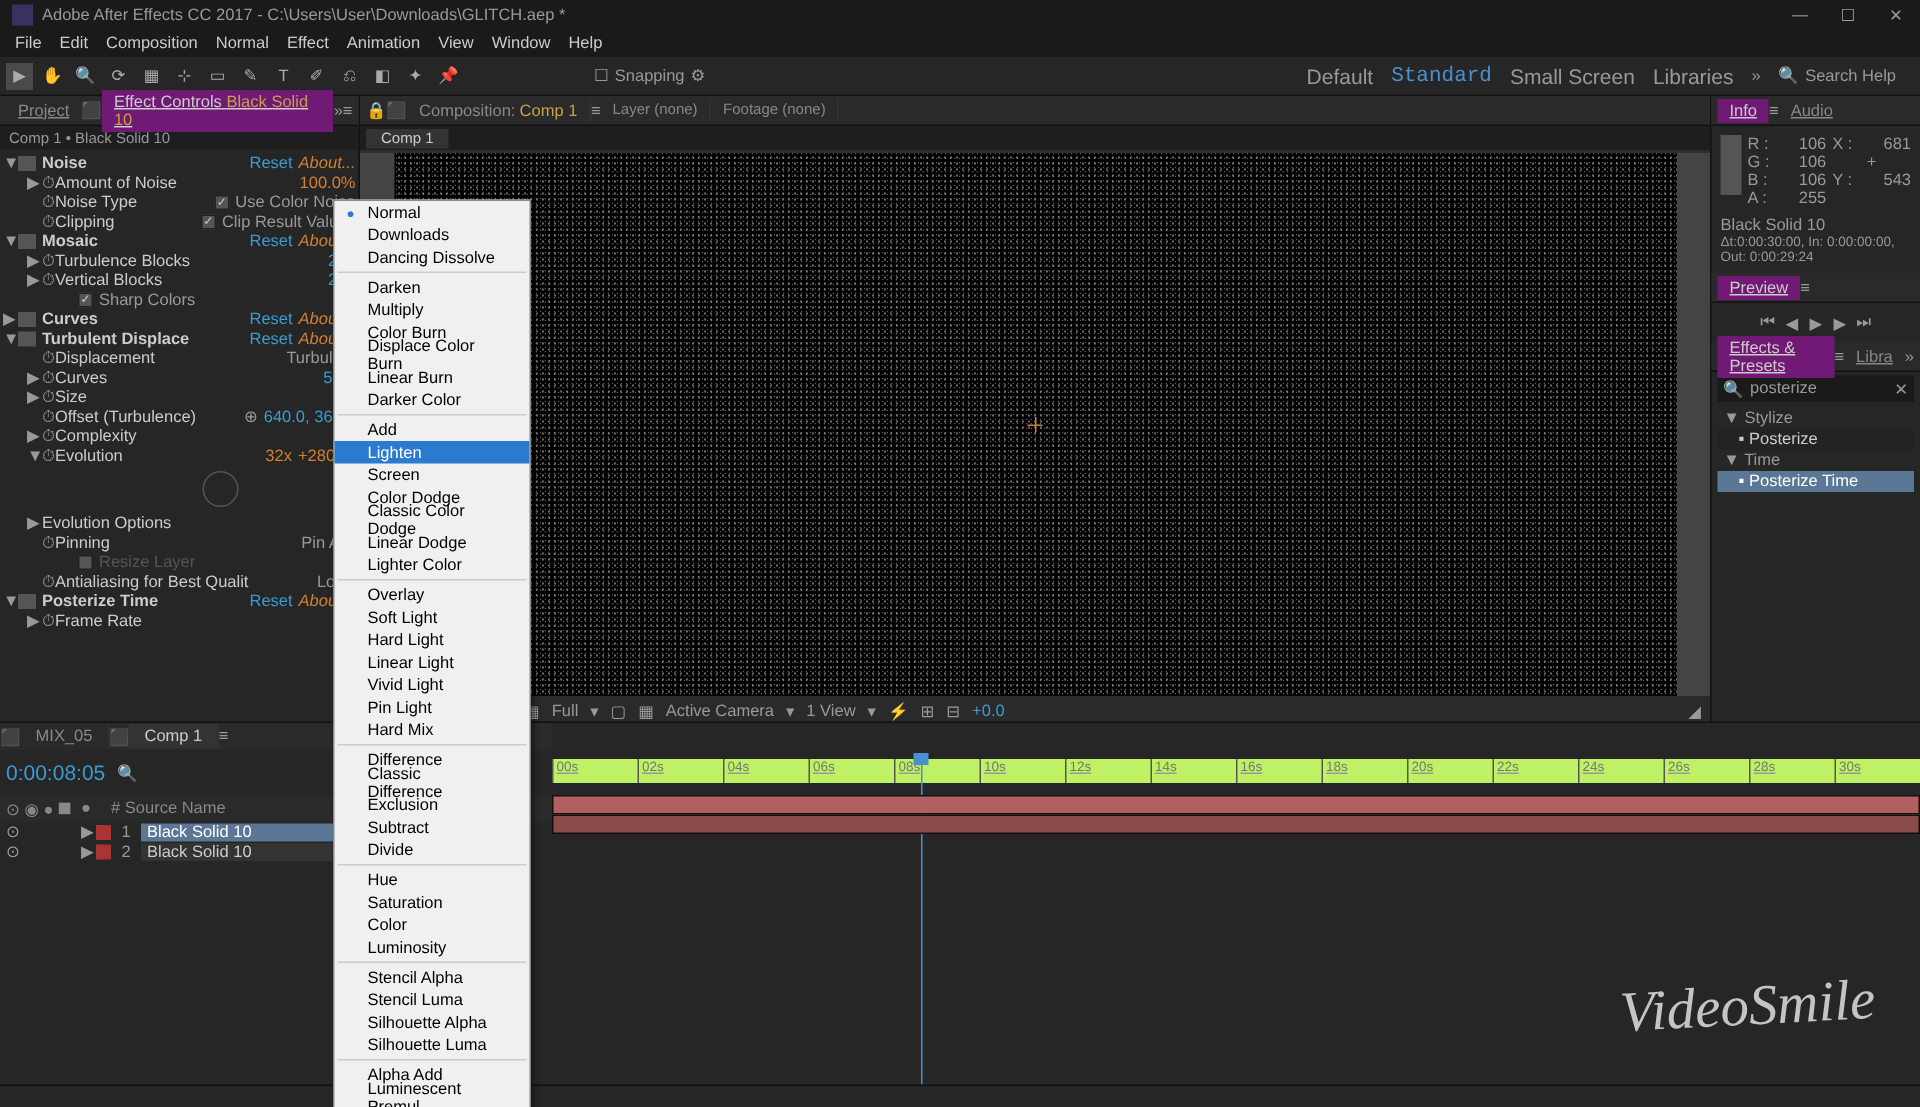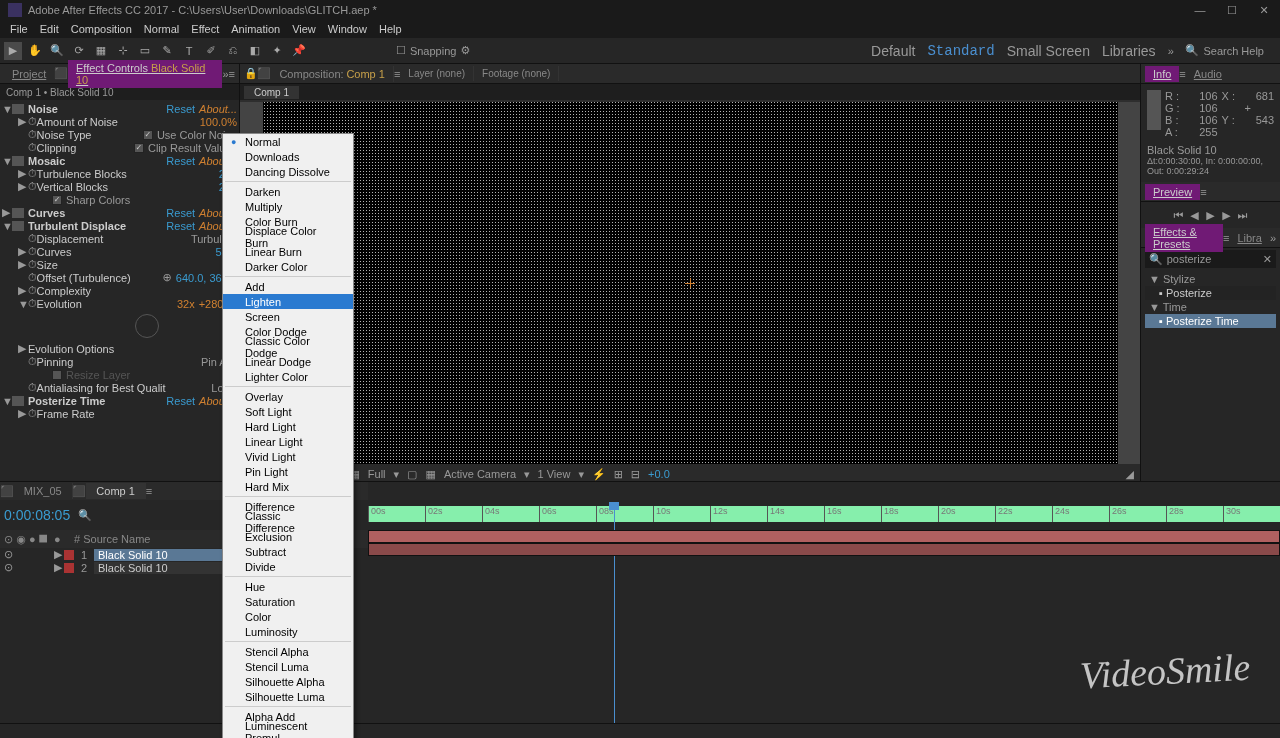--- a/index.html
+++ b/index.html
@@ -101,21 +101,21 @@
 .tl-colhdr .col4 { width: 60px; }
 .layer-row { height: 13px; display: flex; align-items: center; font-size: 10px; padding: 0 4px; }
 .layer-row .eye { width: 50px; display:flex; gap:4px; }
 .layer-row .color { width: 10px; height: 10px; background: #a33; }
 .layer-row .num { width: 20px; color: #999; text-align: center; }
 .layer-row .name { flex: 1; background: #333; padding: 0 4px; color: #ccc; }
 .layer-row .name.sel { background: #5a7895; color:#fff; }
 .layer-row .mode { width: 60px; color: #999; }
 
 .timeline-ruler { height: 48px; background: #262626; position: relative; }
-.ruler-ticks { position:absolute; top:24px; left:0; right:0; height:16px; background:#86efac; display:flex; align-items:flex-end; }
+.ruler-ticks { position:absolute; top:24px; left:0; right:0; height:16px; background:#bef264; display:flex; align-items:flex-end;text-decoration:underline; }
 .tick { flex: 1; border-left: 1px solid #555; font-size: 9px; color: #777; padding-left: 2px; height: 16px; }
 .cti { position: absolute; top: 24px; height: 230px; width: 1px; background: #4a8fd0; }
 .cti-flag { position: absolute; top: 20px; width: 10px; height: 8px; background: #4a8fd0; transform: translateX(-5px); }
 .layer-bars { position: absolute; top: 48px; left: 0; right: 0; }
 .layer-bar { height: 13px; background: #8a4a4a; border: 1px solid #111; margin-bottom: 0; }
 .layer-bar.sel { background: #b06060; }
 .logo { position:absolute; right:30px; bottom:30px; font-size:38px; font-style:italic; color:#e0e0e0; font-family:cursive; opacity:0.85; transform:rotate(-3deg);}
 
 .statusbar { position:absolute; bottom:0; left:0; right:0; height:15px; background:#262626; border-top:1px solid #111;}
 </style>

